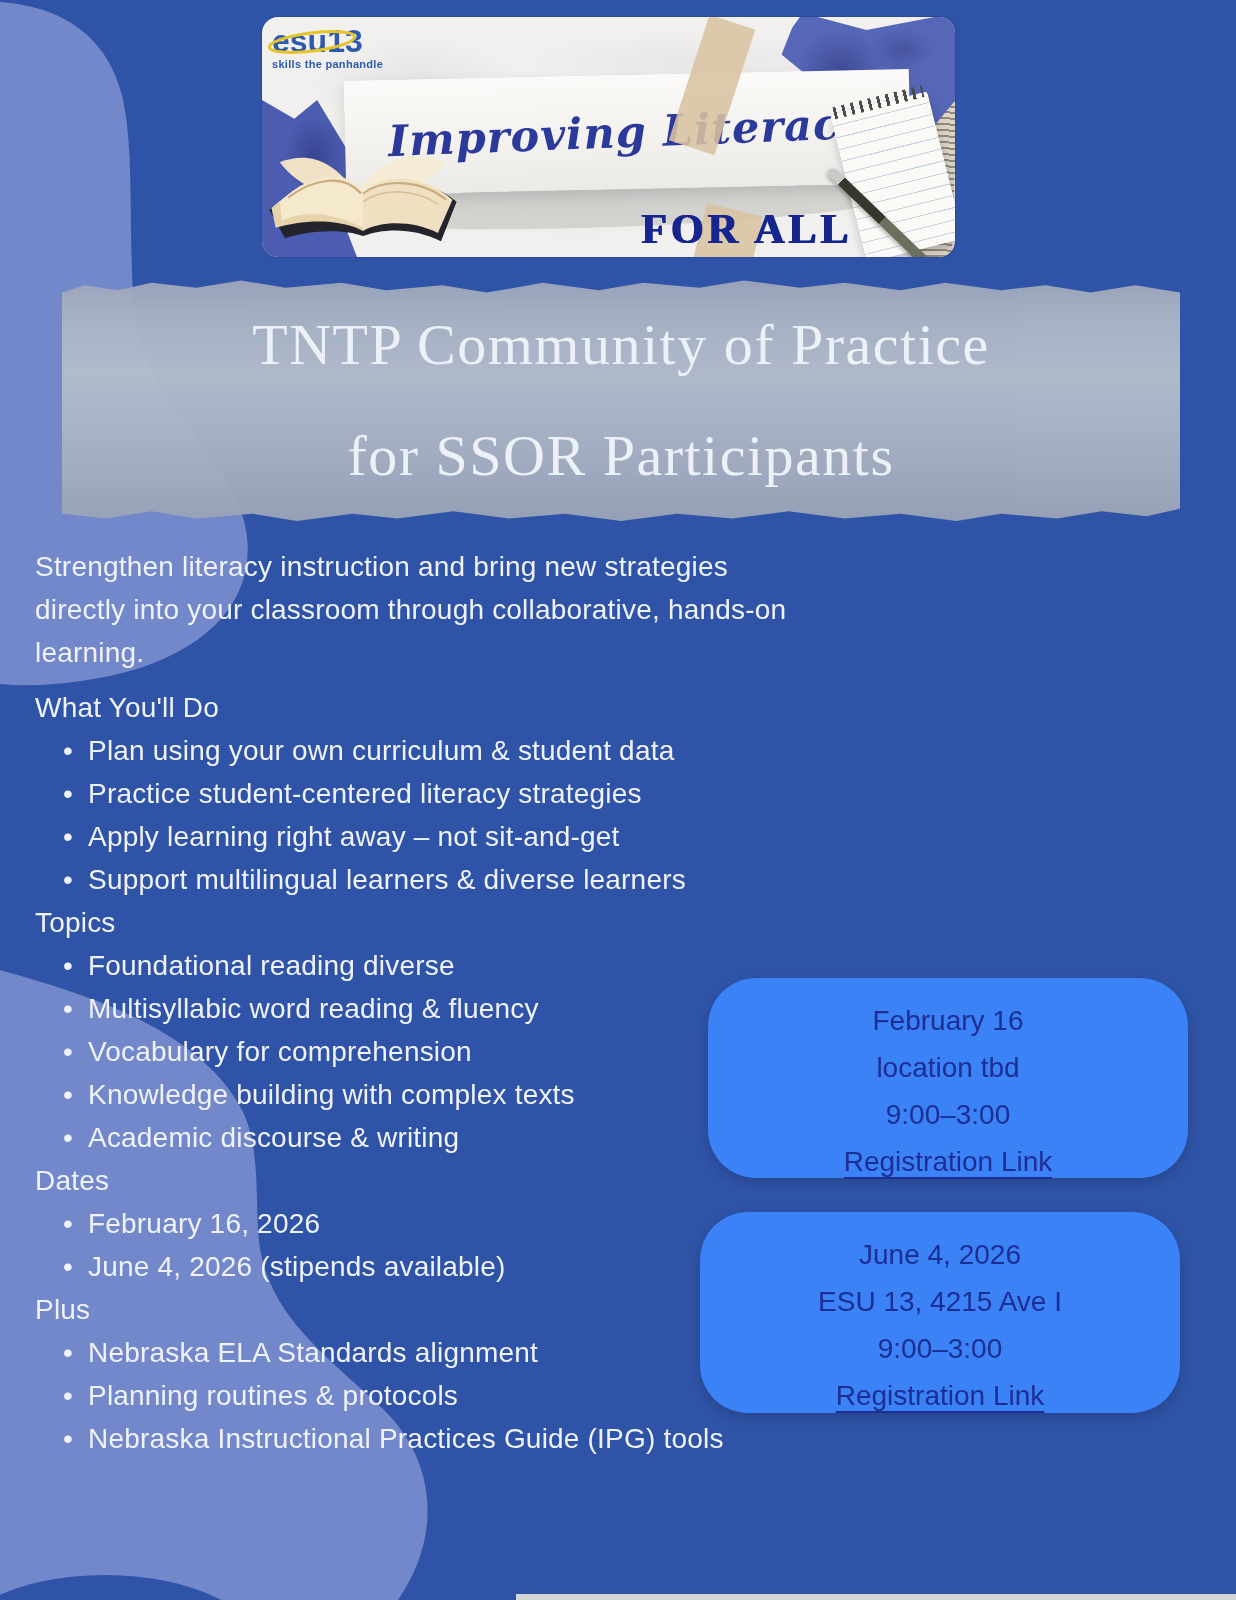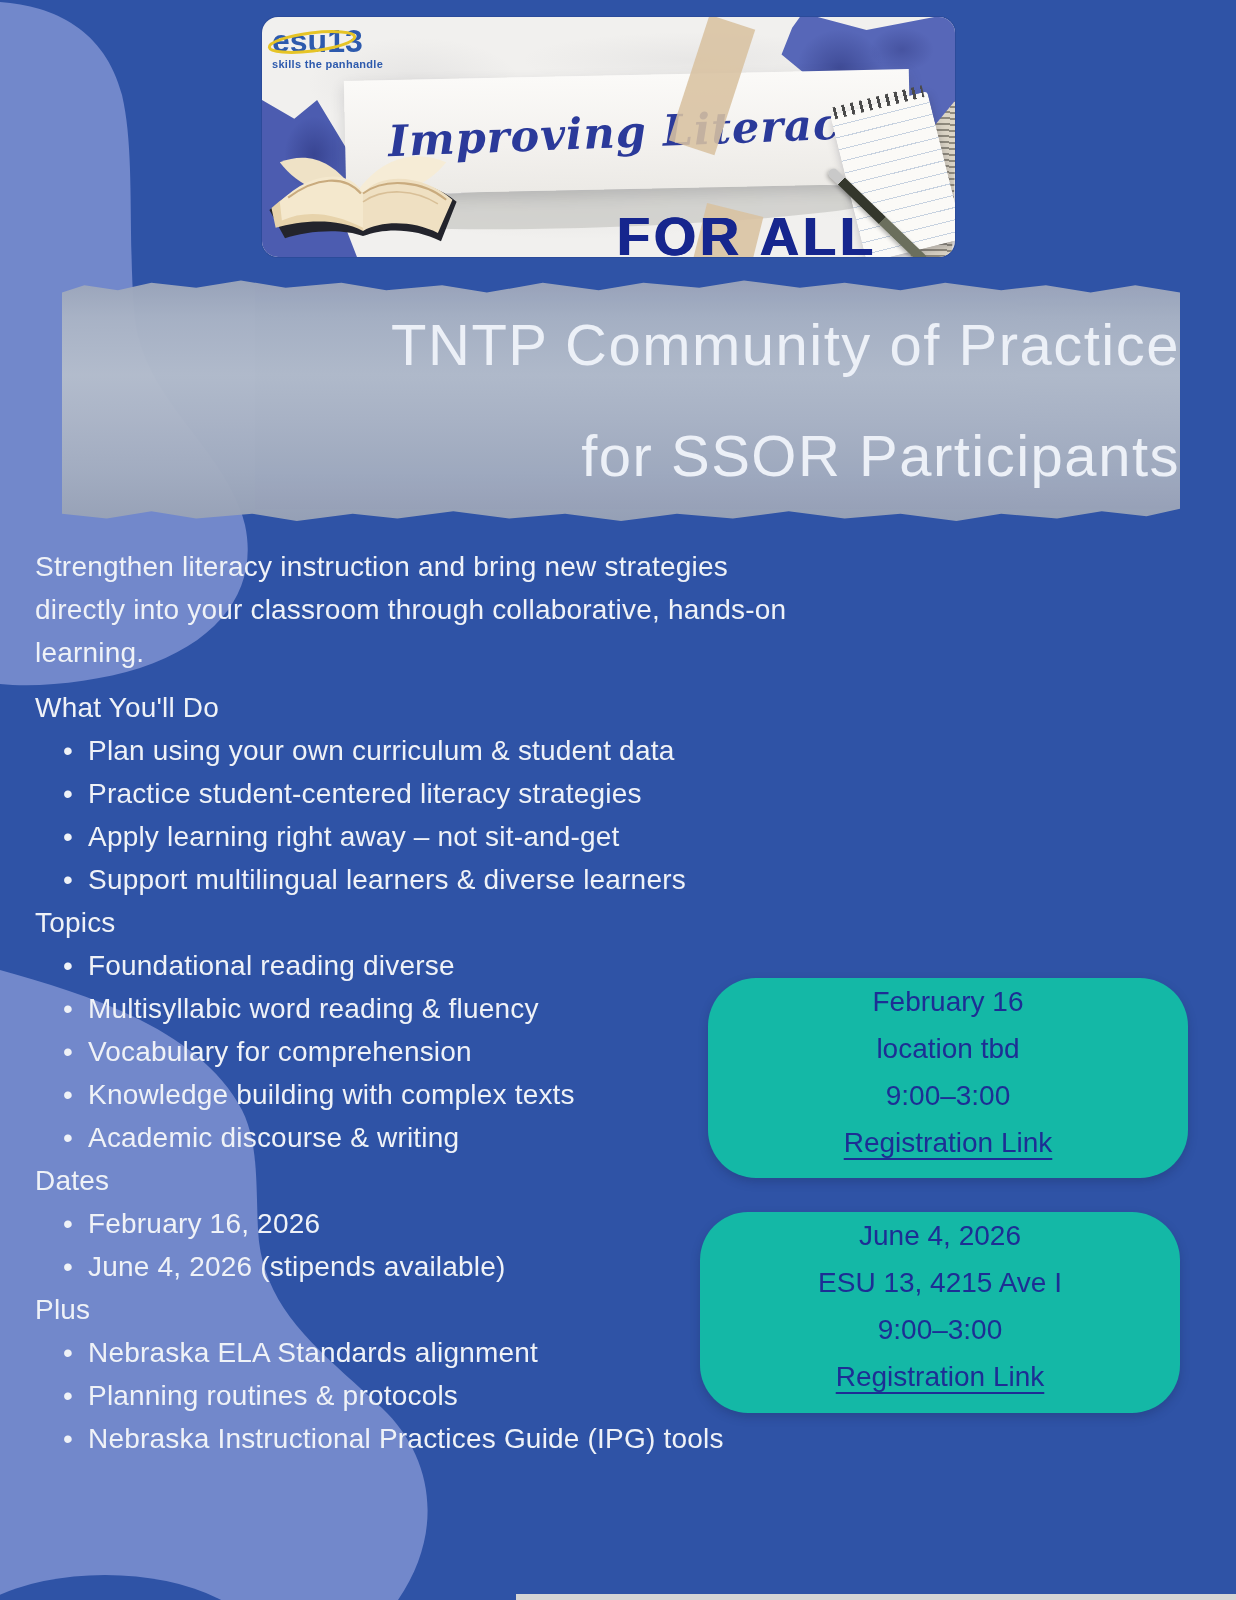--- a/index.html
+++ b/index.html
@@ -83,57 +83,57 @@
   .book-svg{position:absolute;left:-4px;top:112px;width:210px;height:130px;}
   .esu-logo{position:absolute;left:10px;top:8px;line-height:1;}
   .esu-word{
     font-size:32px;font-weight:bold;color:#2D5AAD;letter-spacing:0;
     font-family:"Liberation Sans",sans-serif;position:relative;display:inline-block;
   }
   .esu-swoosh{position:absolute;left:-6px;top:4px;width:92px;height:26px;pointer-events:none;}
   .esu-tagline{font-size:11px;font-weight:bold;color:#2D5AAD;margin-top:2px;letter-spacing:.3px;}
   .for-all{
     position:absolute;left:330px;top:188px;width:310px;text-align:center;
-    font-family:Liberation Sans, sans-serif;font-weight:900;font-size:54px;
+    font-family:Liberation Serif, serif;font-weight:900;font-size:42px;
     color:#16268E;letter-spacing:4px;
     text-shadow:0.7px 0 0 #16268E,-0.7px 0 0 #16268E;
     white-space:nowrap;
   }
   
   .title-band{
     position:absolute;left:62px;top:278px;width:1118px;height:243px;
     background:
       linear-gradient(180deg,#9aa4b9 0%,#a9b3c5 16%,#b4bdcc 40%,#adb6c7 58%,#a3adc0 80%,#98a2b6 100%);
     clip-path:polygon(
       0% 6%,2% 3%,5% 5%,8% 2%,12% 4%,16% 1%,20% 4%,25% 2%,29% 5%,34% 3%,38% 6%,43% 2%,48% 5%,52% 2%,57% 4%,61% 1%,66% 4%,70% 2%,75% 5%,79% 2%,84% 5%,88% 3%,92% 6%,96% 3%,100% 6%,
       100% 95%,97% 98%,93% 96%,89% 99%,84% 97%,80% 100%,75% 97%,70% 99%,65% 96%,60% 99%,55% 97%,50% 100%,45% 97%,40% 99%,35% 96%,30% 99%,26% 97%,21% 100%,17% 97%,12% 99%,8% 96%,4% 99%,0% 97%);
     opacity:.97;
-    display:flex;flex-direction:column;align-items:flex-end;justify-content:center;gap:44px;
+    display:flex;flex-direction:column;align-items:center;justify-content:center;gap:44px;font-family:Liberation Serif, serif;
   }
   .title-line{
     font-size:58px;color:#f3f6fa;letter-spacing:1.5px;white-space:nowrap;
   }
   
   .content{
     position:absolute;left:35px;top:528px;width:880px;
     color:#EFF2F7;font-size:28px;line-height:43px;letter-spacing:.2px;
   }
   .intro-line{white-space:nowrap;}
   .intro{margin-bottom:12px;margin-top:17px;}
   .sec-heading{white-space:nowrap;}
   ul.bullets{list-style:none;margin:0;padding:0;}
   ul.bullets li{position:relative;padding-left:53px;white-space:nowrap;}
   ul.bullets li::before{
     content:"\2022";position:absolute;left:28px;top:0;
   }
   
   .card{
-    position:absolute;width:480px;background:#14b8a6;border-radius:48px;
+    position:absolute;width:480px;background:#3b82f6;border-radius:48px;
     color:#1D2E94;text-align:center;font-size:28px;line-height:47px;
-    padding-top:0;box-sizing:border-box;
+    padding-top:19px;box-sizing:border-box;
     box-shadow:0 4px 10px rgba(20,30,70,0.25);
   }
   .card-1{left:708px;top:978px;height:200px;}
   .card-2{left:700px;top:1212px;height:201px;}
   .card a{
     color:#1D2E94;text-decoration:underline;text-decoration-thickness:2px;text-underline-offset:6px;
     cursor:pointer;
   }
   .bottom-strip{
     position:absolute;left:516px;top:1594px;width:720px;height:6px;background:#D5D5D5;

